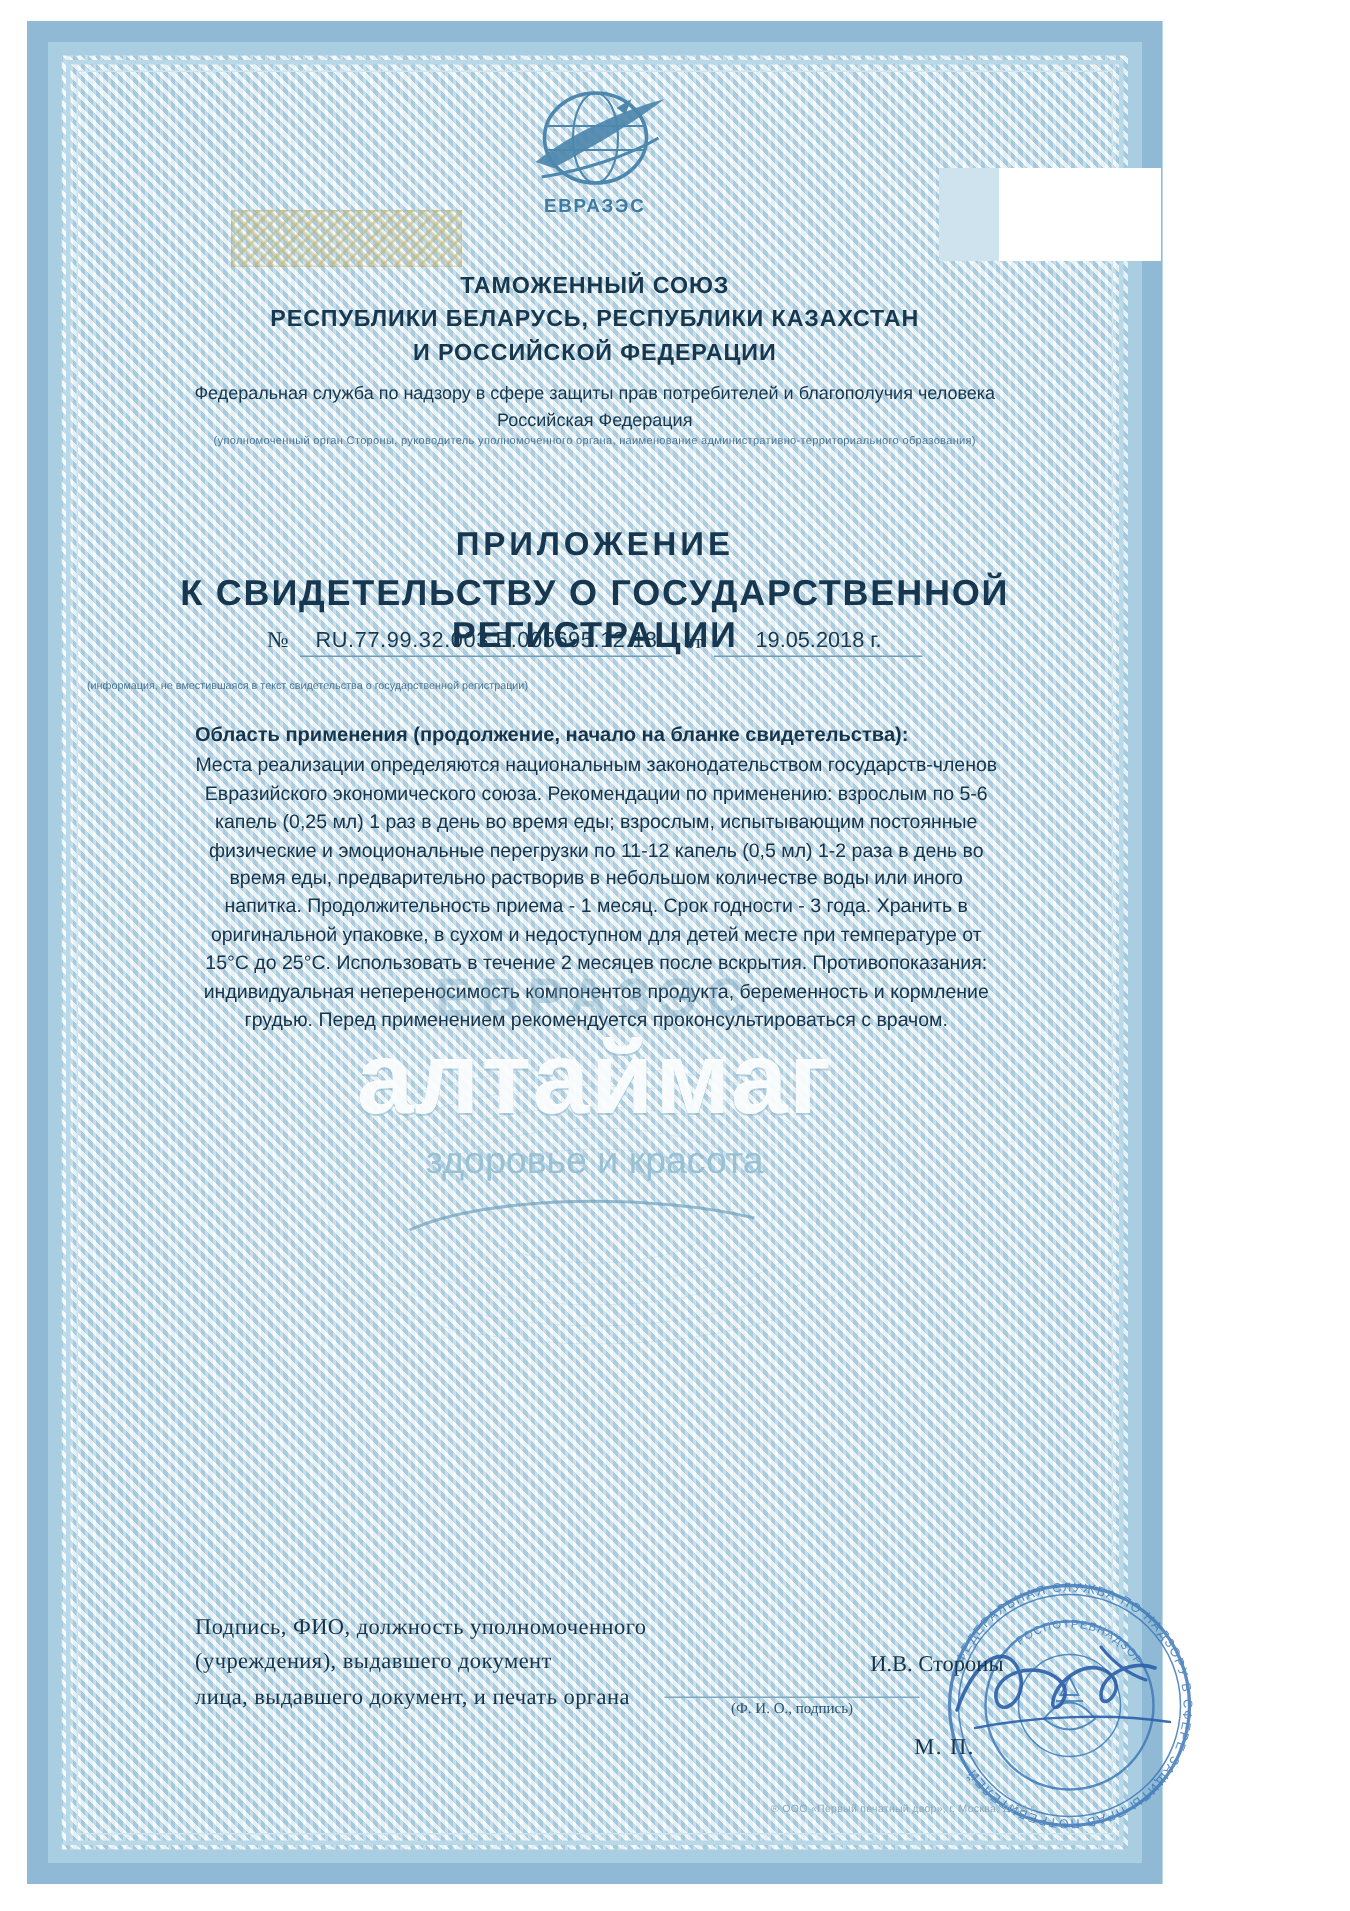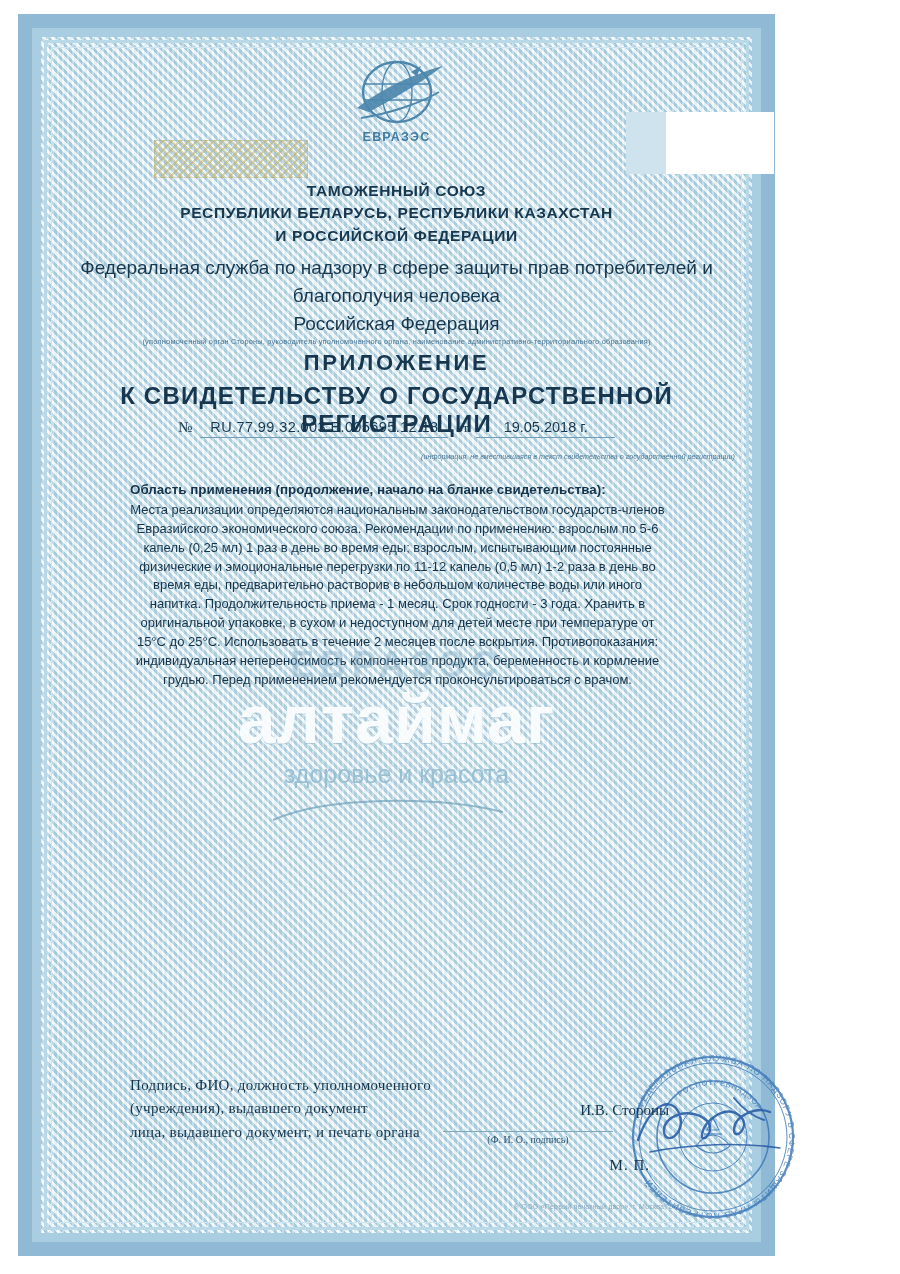--- a/index.html
+++ b/index.html
@@ -133,21 +133,21 @@
   .h-union {
     font-size: 15.5px;
     font-weight: bold;
     letter-spacing: .6px;
     color: #17374f;
     line-height: 1.45;
   }
   .h-union .l2 { font-size: 15.5px; }
   .h-sub {
     margin-top: 7px;
-    font-size: 19px;
+    font-size: 12px;
     color: #17374f;
     line-height: 1.45;
   }
   .h-note {
     font-size: 7.4px;
     color: #4a7695;
     letter-spacing: .2px;
   }
 
   .title-block {
@@ -203,24 +203,23 @@
     font-size: 14.5px;
     padding: 0 14px 2px 14px;
     border-bottom: 1px solid #6f9cb8;
     flex: 1 1 auto;
     text-align: center;
   }
   .caption-small {
     position: absolute;
     top: 398px;
     left: 0; right: 0;
-    text-align: right;
+    text-align: left;
     font-size: 7.2px;
     color: #4a7695;
-    font-style: italic;
   }
 
   
   .body-block {
     position: absolute;
     left: 72px;
     right: 70px;
     top: 428px;
     color: #15334a;
   }

